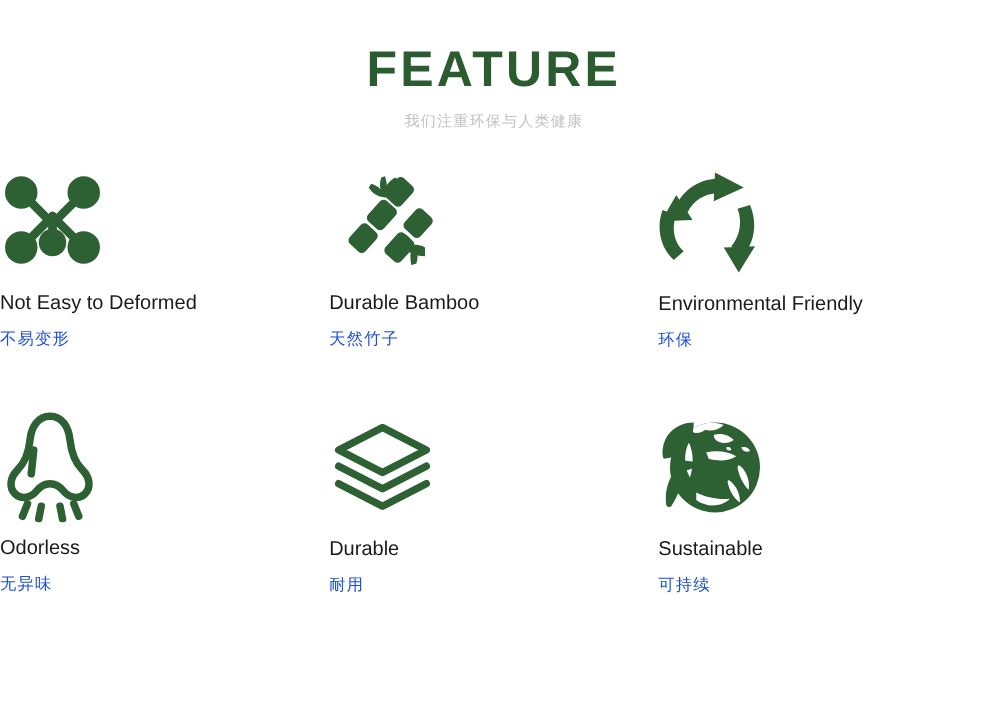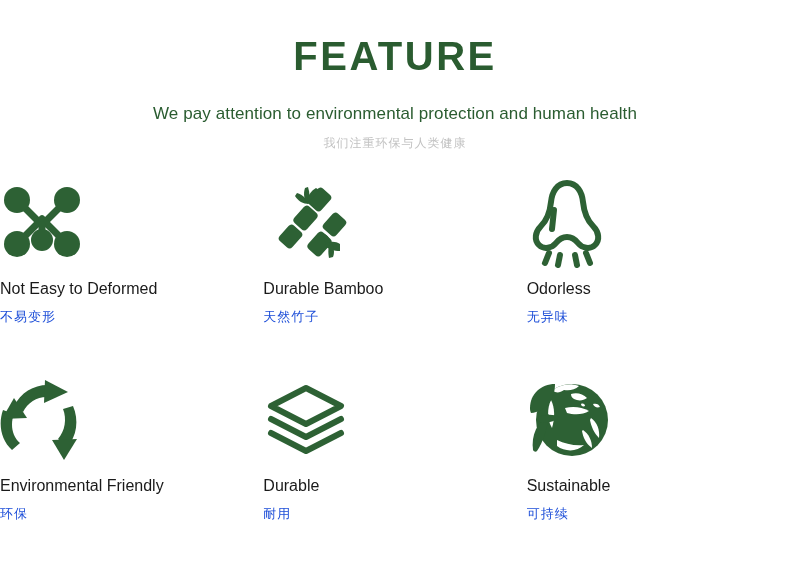--- a/index.html
+++ b/index.html
@@ -98,21 +98,20 @@
   .row2 .icon-wrap { height: 100px; }
   .row2 .label-en { margin-top: 6px; }
 </style>
 </head>
 <body>
 
 <div class="page">
 
   <div class="header">
     <h1 class="title">FEATURE</h1>
-    <p class="subtitle-en">We pay attention to environmental protection and human health</p>
     <p class="subtitle-cn">我们注重环保与人类健康</p>
   </div>
 
   <div class="grid">
 
     <div class="cell">
       <div class="icon-wrap">
         <svg width="84" height="78" viewBox="0 0 84 78" fill="none">
           <g stroke="#2d6134" stroke-width="7" stroke-linecap="round">
             <line x1="17" y1="17" x2="42" y2="42"></line>
@@ -151,20 +150,40 @@
             <path d="M56 9 C53 14 49 18 44 21 C44 15 48 10 53 7 Z"></path>
 
             <path d="M66 66 C62 62 60 57 60 52 C65 54 68 59 69 64 Z"></path>
             <path d="M77 70 C71 70 65 68 61 64 C66 60 72 60 77 63 Z"></path>
             <path d="M66 77 C65 72 65 66 67 61 C71 65 72 71 70 76 Z"></path>
           </g>
         </svg>
       </div>
       <div class="label-en">Durable Bamboo</div>
       <div class="label-cn">天然竹子</div>
+    </div>
+
+    <div class="cell row2">
+      <div class="icon-wrap">
+        <svg width="86" height="84" viewBox="0 0 86 84" fill="none">
+          <g fill="#2d6134">
+
+            <path d="M14 28 C21 14 35 6 50 7 L49 19 C38 18 28 24 23 34 Z"></path>
+            <path d="M45 2 L68 14 L44 25 Z"></path>
+
+            <path d="M73 28 C79 42 77 58 67 69 L58 61 C65 53 67 41 63 31 Z"></path>
+            <path d="M77 61 L64 82 L52 62 Z"></path>
+
+            <path d="M12 72 C1 62 -2 46 3 32 L14 36 C10 46 12 58 20 65 Z"></path>
+            <path d="M2 41 L14 20 L27 40 Z"></path>
+          </g>
+        </svg>
+      </div>
+      <div class="label-en">Environmental Friendly</div>
+      <div class="label-cn">环保</div>
     </div>
 
     <div class="cell">
       <div class="icon-wrap">
         <svg width="80" height="92" viewBox="0 0 80 92" fill="none">
           <g stroke="#2d6134" stroke-width="6" stroke-linecap="round" stroke-linejoin="round" fill="none">
 
             <path d="M40 7
                      C30 7 25 16 24 26
                      C23 36 20 44 14 50
@@ -185,40 +204,20 @@
             <line x1="59" y1="77" x2="63" y2="87"></line>
           </g>
         </svg>
       </div>
       <div class="label-en">Odorless</div>
       <div class="label-cn">无异味</div>
     </div>
 
     <div class="cell row2">
       <div class="icon-wrap">
-        <svg width="86" height="84" viewBox="0 0 86 84" fill="none">
-          <g fill="#2d6134">
-
-            <path d="M14 28 C21 14 35 6 50 7 L49 19 C38 18 28 24 23 34 Z"></path>
-            <path d="M45 2 L68 14 L44 25 Z"></path>
-
-            <path d="M73 28 C79 42 77 58 67 69 L58 61 C65 53 67 41 63 31 Z"></path>
-            <path d="M77 61 L64 82 L52 62 Z"></path>
-
-            <path d="M12 72 C1 62 -2 46 3 32 L14 36 C10 46 12 58 20 65 Z"></path>
-            <path d="M2 41 L14 20 L27 40 Z"></path>
-          </g>
-        </svg>
-      </div>
-      <div class="label-en">Environmental Friendly</div>
-      <div class="label-cn">环保</div>
-    </div>
-
-    <div class="cell row2">
-      <div class="icon-wrap">
         <svg width="86" height="74" viewBox="0 0 86 74" fill="none">
           <g stroke="#2d6134" stroke-width="6" stroke-linejoin="round" stroke-linecap="round" fill="none">
 
             <path d="M43 5 L78 23 L43 41 L8 23 Z"></path>
 
             <path d="M8 36 L43 54 L78 36"></path>
 
             <path d="M8 50 L43 68 L78 50"></path>
           </g>
         </svg>

